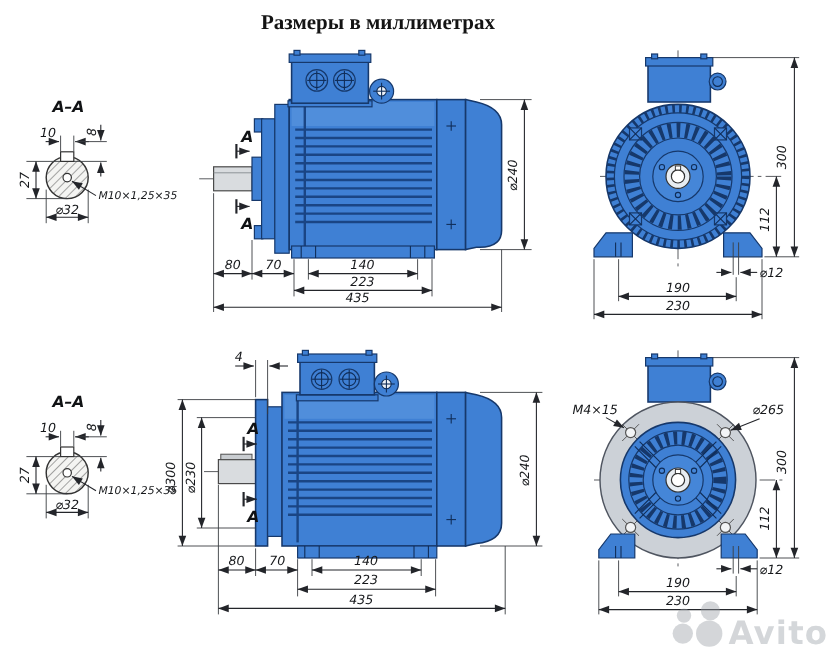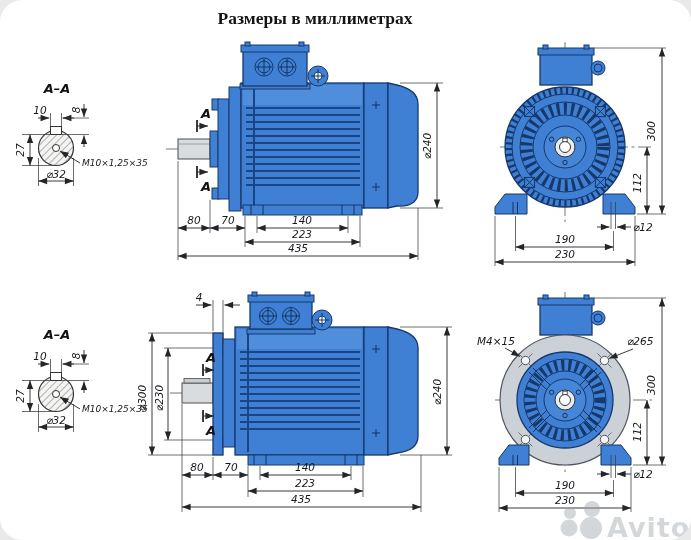--- a/index.html
+++ b/index.html
@@ -1,16 +1,16 @@
 <!DOCTYPE html>
 <html><head>
 <meta charset="utf-8">
 <style>
   html,body{margin:0;padding:0;background:#e9e9e9;}
-  .stage{width:691px;height:540px;background:#fff;position:relative;overflow:hidden;font-family:"DejaVu Sans",sans-serif;border-radius:22px;}
+  .stage{width:691px;height:540px;background:#fff;position:relative;overflow:hidden;font-family:"DejaVu Sans",sans-serif;}
   svg{position:absolute;left:0;top:0;}
   .ttl{font:bold 17.5px "Liberation Serif",serif;fill:#141414;text-anchor:middle;}
   .t{font:italic 10.5px "DejaVu Sans",sans-serif;fill:#16181b;text-anchor:middle;}
   .ts{font:italic 9px "DejaVu Sans",sans-serif;fill:#16181b;text-anchor:start;}
   .tl{text-anchor:start;}
   .cut{font:italic bold 13px "DejaVu Sans",sans-serif;fill:#101214;text-anchor:middle;}
   .d{stroke:#23252a;stroke-width:0.9;fill:none;}
   .e{stroke:#3a3d42;stroke-width:0.75;fill:none;}
   .cl{stroke:#3a3d42;stroke-width:0.7;fill:none;stroke-dasharray:13 3.5 3 3.5;}
   .b{fill:#3f80d4;stroke:#16386b;stroke-width:1.3;}

